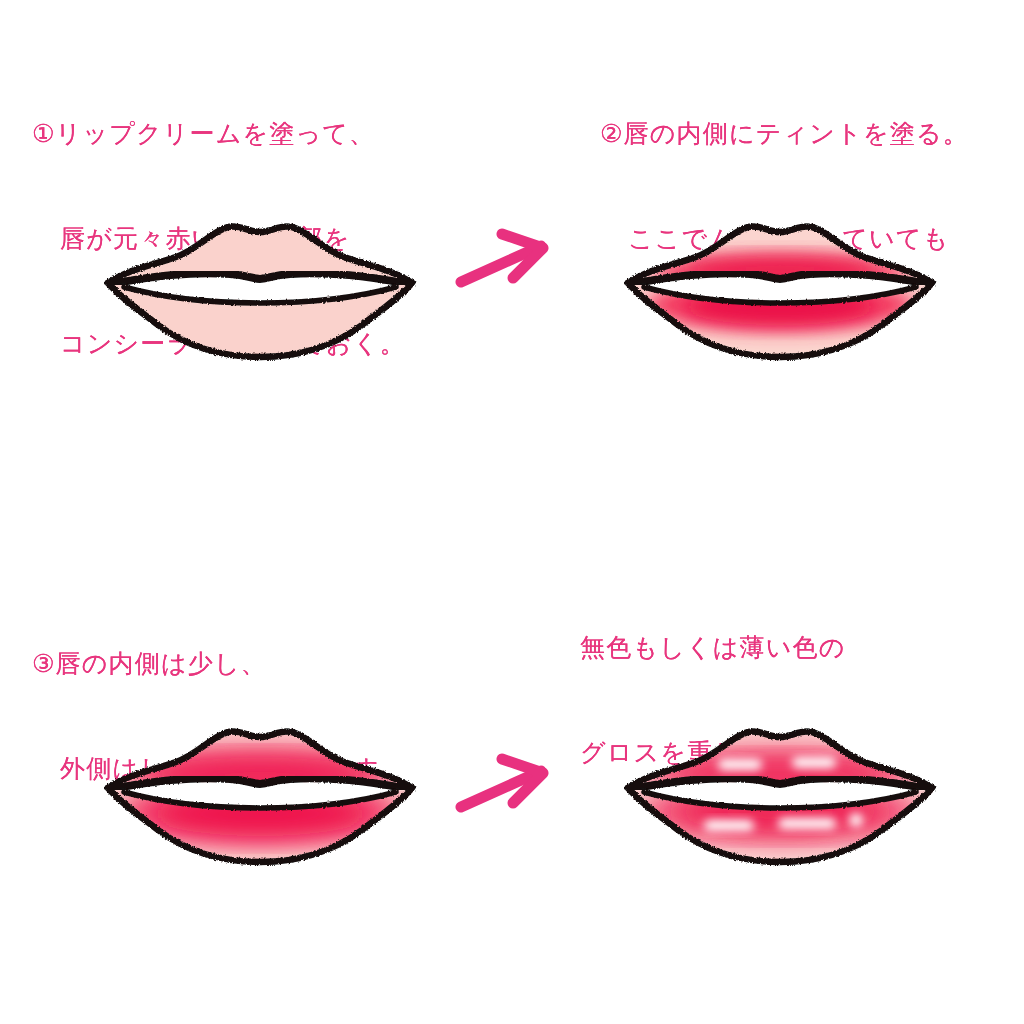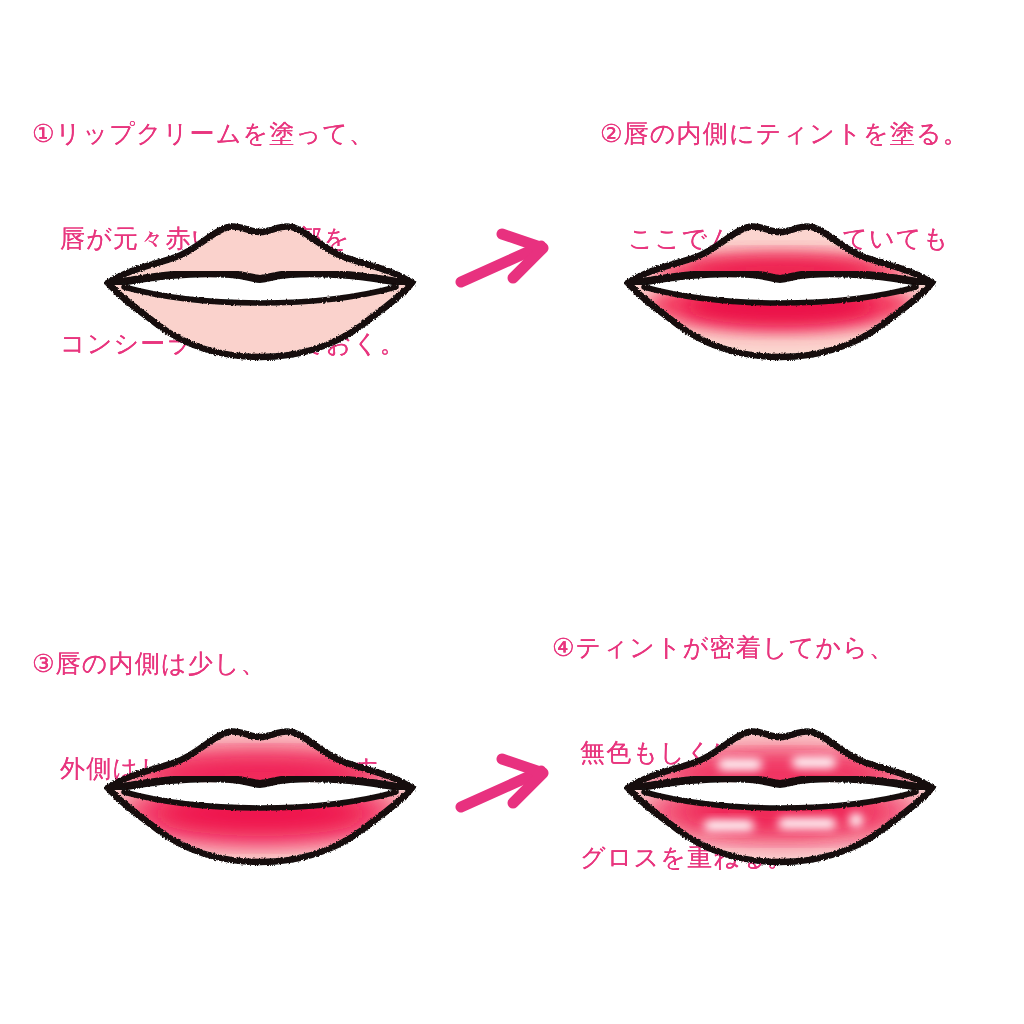--- a/index.html
+++ b/index.html
@@ -82,21 +82,20 @@
     <span class="ln">②唇の内側にティントを塗る。</span>
     <span class="ln indent">ここでムラになっていても</span>
   </div>
 
   <div class="caption" id="caption-3">
     <span class="ln">③唇の内側は少し、</span>
     <span class="ln indent">外側はしっかり目にぼかす。</span>
   </div>
 
   <div class="caption" id="caption-4">
-    <span class="ln">④ティントが密着してから、</span>
     <span class="ln indent">無色もしくは薄い色の</span>
     <span class="ln indent">グロスを重ねる。</span>
   </div>
 
   <svg width="0" height="0" style="position:absolute" aria-hidden="true">
     <defs>
 
       <filter id="rough" x="-20%" y="-20%" width="140%" height="140%">
         <feTurbulence type="fractalNoise" baseFrequency="0.62" numOctaves="3" seed="7" result="n"></feTurbulence>
         <feDisplacementMap in="SourceGraphic" in2="n" scale="3.2" xChannelSelector="R" yChannelSelector="G"></feDisplacementMap>

